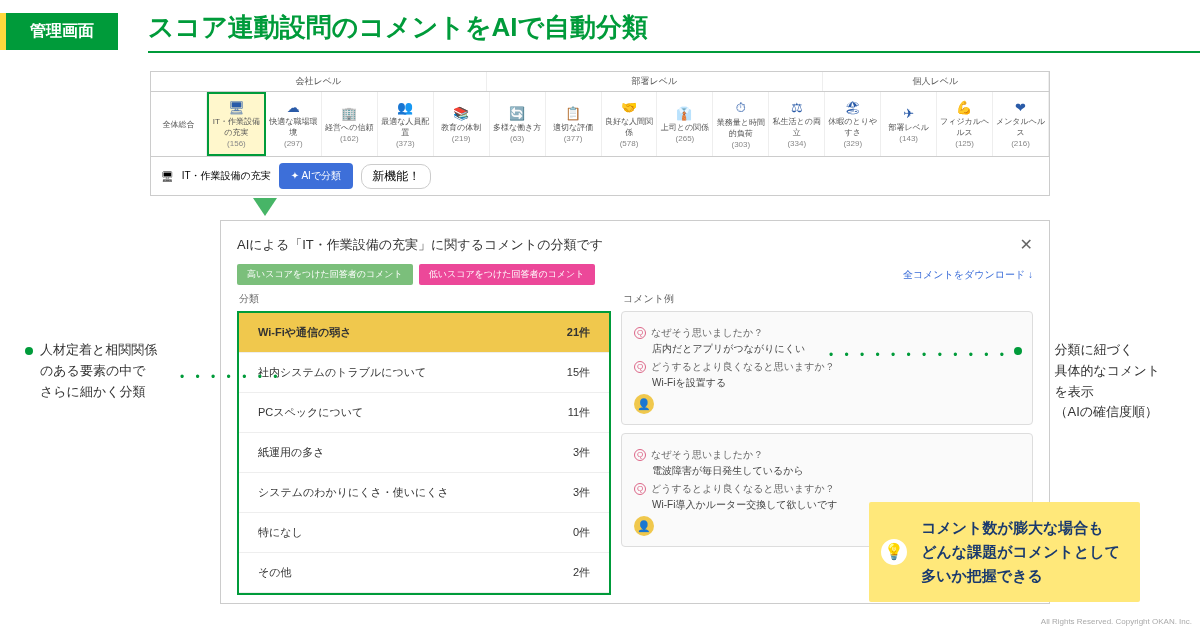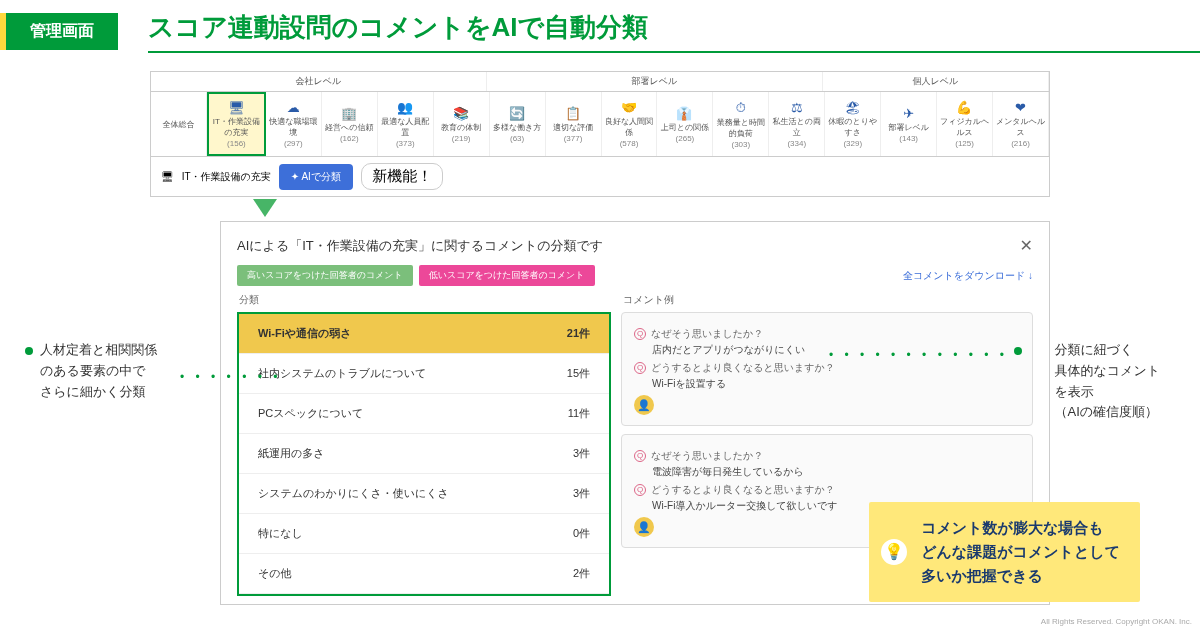--- a/index.html
+++ b/index.html
@@ -13,21 +13,21 @@
 .lvl-row { display:flex; border-bottom:1px solid #ccc; font-size:9px; color:#555; }
 .lvl-row div { flex:1; text-align:center; padding:3px; border-right:1px solid #eee; }
 .cat-row { display:flex; }
 .cat { flex:1; text-align:center; padding:6px 2px; font-size:8px; color:#555; border-right:1px solid #eee; display:flex; flex-direction:column; align-items:center; justify-content:center; }
 .cat.sel { background:#fff7cc; border:2px solid #009b3a; }
 .cat .ic { font-size:13px; color:#2a5ba8; }
 .cat .nm { margin:1px 0; }
 .cat .ct { color:#888; }
 .tool { display:flex; align-items:center; gap:8px; padding:6px 10px; border-top:1px solid #ccc; font-size:10px; }
 .ai-btn { background:#3d6fd9; color:#fff; padding:6px 12px; border-radius:4px; font-size:10px; }
-.new-btn { border:1px solid #ccc; padding:3px 10px; border-radius:10px; font-size:15px; }
+.new-btn { border:1px solid #ccc; padding:3px 10px; border-radius:10px; font-size:12px; }
 
 .arrow { width:0;height:0; border-left:12px solid transparent; border-right:12px solid transparent; border-top:18px solid #47b567; margin:2px auto 4px 253px; }
 
 .panel2 { margin:0 150px 0 220px; border:1px solid #ccc; background:#fff; position:relative; padding:14px 16px 8px 16px; }
 .p2-head { display:flex; justify-content:space-between; align-items:center; font-size:13px; color:#333; margin-bottom:10px; }
 .close { font-size:16px; color:#666; cursor:pointer; }
 .tabs { display:flex; gap:6px; font-size:9px; margin-bottom:2px; align-items:center; }
 .tab { padding:4px 10px; border-radius:2px; }
 .tab.high { background:#7bbf7b; color:#fff; }
 .tab.low { background:#ec4899; color:#fff; }

